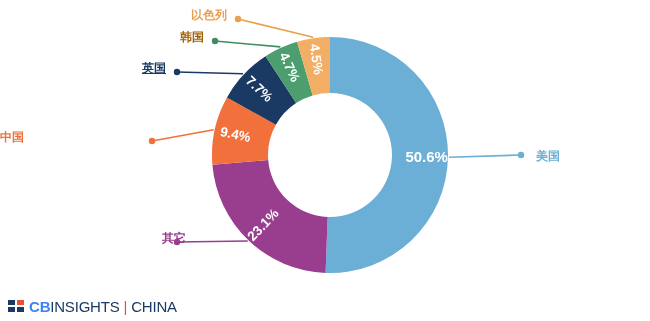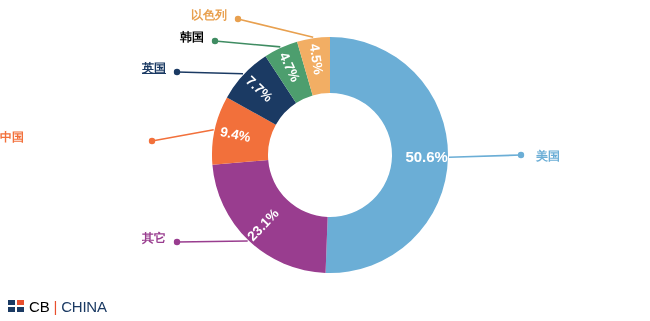--- a/index.html
+++ b/index.html
@@ -48,21 +48,21 @@
     margin-right:5px;
   }
   .logo-mark i{display:block;background:#1B3A63;}
   .logo-mark i.accent{background:#E8502E;}
   .logo-text{
     font-size:15px;
     letter-spacing:-0.2px;
     font-family:"Liberation Sans","DejaVu Sans",sans-serif;
     display:flex;align-items:baseline;
   }
-  .logo-cb{font-weight:normal;color:#000000;}
+  .logo-cb{font-weight:bold;color:#3b82f6;}
   .logo-insights{font-weight:normal;color:#1B3A63;}
   .logo-bar{color:#E8502E;margin:0 4px;font-weight:normal;}
   .logo-china{font-weight:normal;color:#1B3A63;}
 </style>
 </head>
 <body>
 
 <div id="stage">
 
   <svg class="chart" viewBox="0 0 650 321">
@@ -93,34 +93,35 @@
         <text x="263.1" y="224.9" class="slice-label" transform="rotate(-46.3 263.1 224.9)">23.1%</text>
         <text x="235.5" y="134.5" class="slice-label" transform="rotate(12.2 235.5 134.5)">9.4%</text>
         <text x="259.3" y="89.0" class="slice-label" transform="rotate(43.0 259.3 89.0)">7.7%</text>
         <text x="289.6" y="67.1" class="slice-label" transform="rotate(65.3 289.6 67.1)">4.7%</text>
         <text x="316.4" y="59.2" class="slice-label" transform="rotate(81.9 316.4 59.2)">4.5%</text>
       </g>
   </svg>
 
   <div id="labels-group">
       <div class="cat-label" style="color: rgb(107, 174, 214); top: 150px; left: 536px; text-align: center;">美国</div>
-      <div class="cat-label" style="color: rgb(153, 61, 143); top: 232px; left: 0px; width: 166px; text-align: right;">其它</div>
+      <div class="cat-label" style="color: rgb(153, 61, 143); top: 232px; left: 0px; width: 166px; text-align: right; padding-left: 20px;">其它</div>
       <div class="cat-label" style="color: rgb(242, 112, 59); top: 131px; left: 0px; width: 141px; text-align: left;">中国</div>
       <div class="cat-label" style="color: rgb(27, 58, 99); top: 62px; left: 0px; width: 166px; text-align: right; text-decoration: underline;">英国</div>
-      <div class="cat-label" style="color: #000000; top: 31px; left: 0px; width: 204px; text-align: right;">韩国</div>
+      <div class="cat-label" style="color: #a16207; top: 31px; left: 0px; width: 204px; text-align: right;">韩国</div>
       <div class="cat-label" style="color: rgb(232, 160, 79); top: 9px; left: 0px; width: 227px; text-align: right;">以色列</div>
     </div>
 
   <div id="logo">
     <span class="logo-mark">
       <i></i>
       <i class="accent"></i>
       <i></i>
       <i></i>
     </span>
     <span class="logo-text">
       <span class="logo-cb">CB</span>
+        <span class="logo-insights">INSIGHTS</span>
       <span class="logo-bar">|</span>
       <span class="logo-china">CHINA</span>
     </span>
   </div>
 
 </div>
 
 </body></html>

